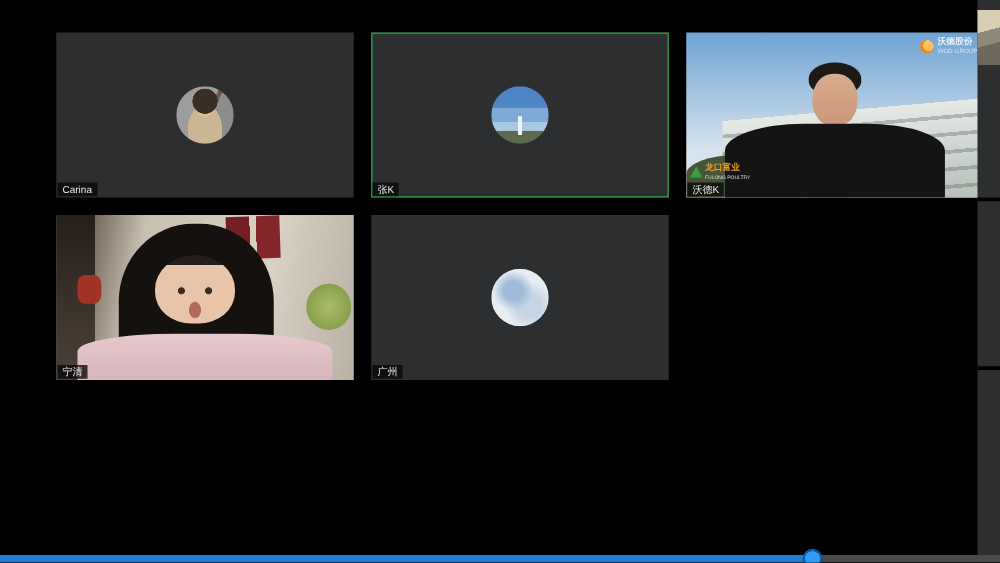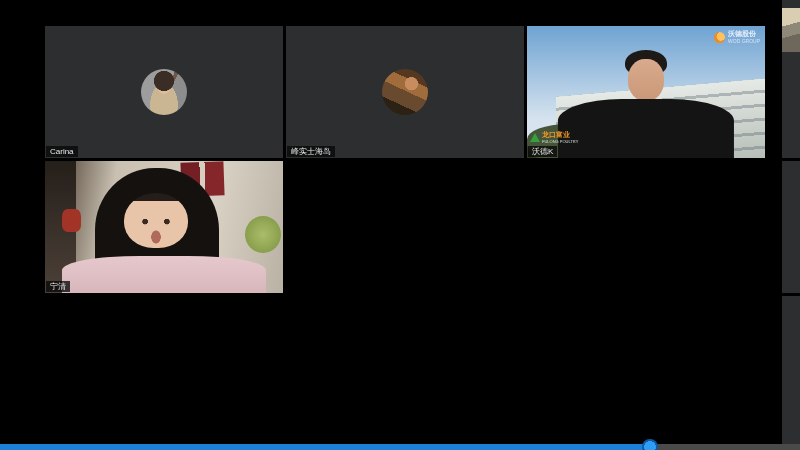--- a/index.html
+++ b/index.html
@@ -2,21 +2,21 @@
 <html><head>
 <meta charset="utf-8">
 <style>
   html,body{margin:0;padding:0;background:#000;width:800px;height:450px;overflow:hidden;
     font-family:"Liberation Sans",sans-serif;}
   .stage{position:relative;width:800px;height:450px;background:#000;}
 
   
   .grid{position:absolute;left:45px;top:26px;width:720px;height:402px;
     display:grid;grid-template-columns:238px 238px 238px;grid-template-rows:132px 132px 132px;
-    gap:3px;}
+    gap:14px;}
   .tile{position:relative;background:#2c2e2f;overflow:hidden;}
   .tile.active{outline:1px solid #2ba84a;outline-offset:-1px;}
   .name-label{position:absolute;left:1px;bottom:1px;background:rgba(8,8,8,.78);
     color:#e9e9e9;font-size:8px;line-height:11px;padding:0 4px;white-space:nowrap;z-index:6;}
 
   
   .av{position:absolute;left:50%;top:50%;width:46px;height:46px;margin:-23px 0 0 -23px;
     border-radius:50%;}
   .av-toddler{background:
     radial-gradient(circle at 50% 26%, #3a2d26 0 24%, rgba(0,0,0,0) 25%),
@@ -118,25 +118,25 @@
 <div class="stage">
 
   <div class="grid">
 
     <div class="tile">
       <div class="av av-toddler"></div>
       <div class="name-label">Carina</div>
     </div>
 
 
+    <div class="tile active">
+      <div class="av av-monument"></div>
+      <div class="name-label">张K</div>
+    </div>
 
-    <div class="tile">
-      <div class="av av-hug"></div>
-      <div class="name-label">峰实士海岛</div>
-    </div>
 
 
     <div class="tile v-man">
       <div class="building"></div>
       <div class="trees"></div>
       <div class="hair"></div>
       <div class="head"></div>
       <div class="body"></div>
       <div class="corner-logo">
         <span class="dot"></span>
@@ -160,20 +160,24 @@
       <div class="red-item"></div>
       <div class="posters"></div>
       <div class="cushion"></div>
       <div class="hair"></div>
       <div class="face"></div>
       <div class="body"></div>
       <div class="name-label">宁清</div>
     </div>
 
 
+    <div class="tile">
+      <div class="av av-abstract"></div>
+      <div class="name-label">广州</div>
+    </div>
 
   </div>
 
   <div class="partial-col">
     <div class="photo-frag"></div>
     <div class="gap1"></div>
     <div class="gap2"></div>
   </div>
 
   <div class="progress">

